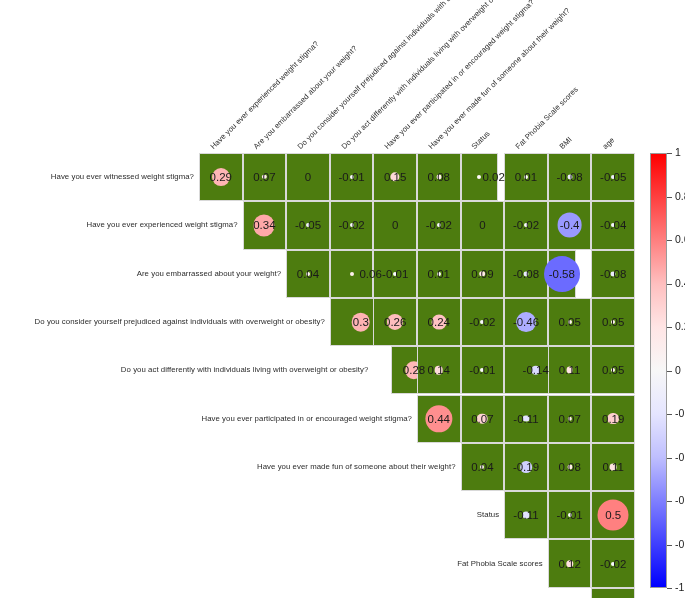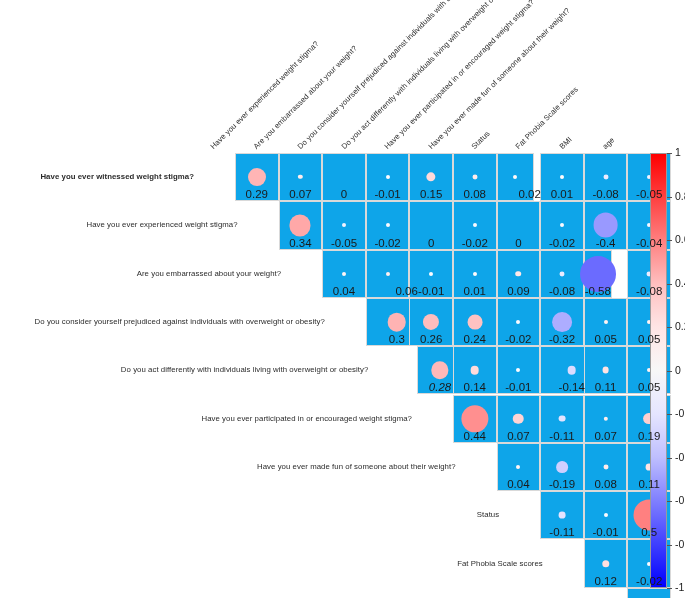--- a/index.html
+++ b/index.html
@@ -45,24 +45,23 @@
     color: #2b2b2b;
     white-space: nowrap;
     letter-spacing: 0.05px;
   }
   
   .cell {
     position: absolute;
     box-sizing: border-box;
     border: 1px solid #d9d9d9;
     display: flex;
-    align-items: flex-end;
+    align-items: center;
     justify-content: center;
-    background: #0ea5e9;
-    margin-left: 36px;
+    background: #4d7c0f;
   }
   .blob {
     position: absolute;
     border-radius: 50%;
     left: 50%;
     top: 50%;
     transform: translate(-50%, -50%);
   }
   .cell-val {
     position: relative;
@@ -117,21 +116,21 @@
       <div class="col-head" style="left: 302px; bottom: 2px;">Do you consider yourself prejudiced against individuals with overweight or obesity?</div>
       <div class="col-head" style="left: 345.6px; bottom: 2px;">Do you act differently with individuals living with overweight or obesity?</div>
       <div class="col-head" style="left: 389.2px; bottom: 2px;">Have you ever participated in or encouraged weight stigma?</div>
       <div class="col-head" style="left: 432.8px; bottom: 2px;">Have you ever made fun of someone about their weight?</div>
       <div class="col-head" style="left: 476.4px; bottom: 2px;">Status</div>
       <div class="col-head" style="left: 520px; bottom: 2px;">Fat Phobia Scale scores</div>
       <div class="col-head" style="left: 563.6px; bottom: 2px;">BMI</div>
       <div class="col-head" style="left: 607.2px; bottom: 2px;">age</div>
     </div>
   <div class="row-labels">
-      <div class="row-label" style="left: 0px; width: 194px; top: 172.15px; font-weight: bold;">Have you ever witnessed weight stigma?</div>
+      <div class="row-label" style="left: 0px; width: 194px; top: 172.15px;">Have you ever witnessed weight stigma?</div>
       <div class="row-label" style="left: 0px; width: 237.6px; top: 220.45px;">Have you ever experienced weight stigma?</div>
       <div class="row-label" style="left: 0px; width: 281.2px; top: 268.75px;">Are you embarrassed about your weight?</div>
       <div class="row-label" style="left: 0px; width: 324.8px; top: 317.05px;">Do you consider yourself prejudiced against individuals with overweight or obesity?</div>
       <div class="row-label" style="left: 0px; width: 368.4px; top: 365.35px;">Do you act differently with individuals living with overweight or obesity?</div>
       <div class="row-label" style="left: 0px; width: 412px; top: 413.65px;">Have you ever participated in or encouraged weight stigma?</div>
       <div class="row-label" style="left: 0px; width: 455.6px; top: 461.95px;">Have you ever made fun of someone about their weight?</div>
       <div class="row-label" style="left: 0px; width: 499.2px; top: 510.25px;">Status</div>
       <div class="row-label" style="left: 0px; width: 542.8px; top: 558.55px;">Fat Phobia Scale scores</div>
     </div>
   <div class="grid-cells">
@@ -251,31 +250,31 @@
       <div class="cell" style="left: 417px; top: 297.9px; width: 43.6px; height: 48.3px;">
         <div class="blob" style="width: 14.88px; height: 14.88px; background: rgb(255, 194, 194);"></div>
         <span class="cell-val">0.24</span>
       </div>
       <div class="cell" style="left: 460.6px; top: 297.9px; width: 43.6px; height: 48.3px;">
         <div class="blob" style="width: 4px; height: 4px; background: rgb(250, 250, 255);"></div>
         <span class="cell-val">-0.02</span>
       </div>
       <div class="cell" style="left: 504.2px; top: 297.9px; width: 43.6px; height: 48.3px;">
         <div class="blob" style="width: 19.84px; height: 19.84px; background: rgb(173, 173, 255);"></div>
-        <span class="cell-val">-0.32</span>
+        <span class="cell-val">-0.46</span>
       </div>
       <div class="cell" style="left: 547.8px; top: 297.9px; width: 43.6px; height: 48.3px;">
         <div class="blob" style="width: 4px; height: 4px; background: rgb(255, 242, 242);"></div>
         <span class="cell-val">0.05</span>
       </div>
       <div class="cell" style="left: 591.4px; top: 297.9px; width: 43.6px; height: 48.3px;">
         <div class="blob" style="width: 4px; height: 4px; background: rgb(255, 242, 242);"></div>
         <span class="cell-val">0.05</span>
       </div>
-      <div class="cell" style="left: 381px; top: 346.2px; width: 46px; height: 48.3px; font-style: italic;">
+      <div class="cell" style="left: 391px; top: 346.2px; width: 46px; height: 48.3px;">
         <div class="blob" style="width: 17.36px; height: 17.36px; background: rgb(255, 184, 184);"></div>
         <span class="cell-val">0.28</span>
       </div>
       <div class="cell" style="left: 417px; top: 346.2px; width: 43.6px; height: 48.3px;">
         <div class="blob" style="width: 8.68px; height: 8.68px; background: rgb(255, 219, 219);"></div>
         <span class="cell-val">0.14</span>
       </div>
       <div class="cell" style="left: 460.6px; top: 346.2px; width: 43.6px; height: 48.3px;">
         <div class="blob" style="width: 4px; height: 4px; background: rgb(252, 252, 255);"></div>
         <span class="cell-val">-0.01</span>

